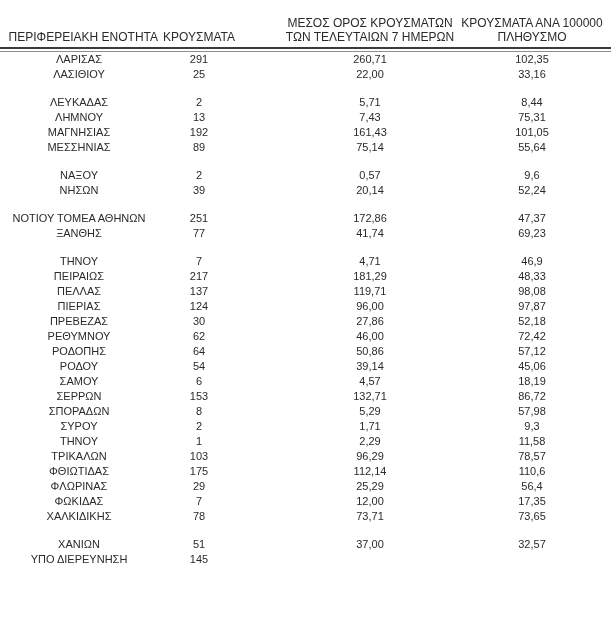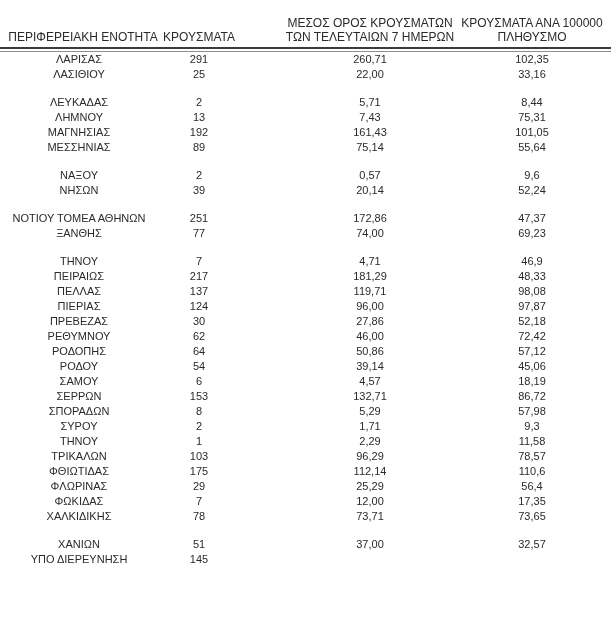--- a/index.html
+++ b/index.html
@@ -35,21 +35,21 @@
     font-weight: normal;
     line-height: 14px;
     vertical-align: bottom;
     text-align: center;
     padding: 16px 0 3px 0;
     white-space: pre-line;
     border-bottom: 2px solid #3b3b3b;
     color: #2a2a2a;
   }
   thead th.c1 {
-    text-align: center;
+    text-align: right;
     padding-left: 8px;
   }
   thead th.c3 { padding-left: 40px; }
   thead th.c4 { padding-right: 7px; margin-top: 48px; }
 
   tbody tr.rule-gap td {
     height: 2px;
     padding: 0;
     border-bottom: 1px solid #8f8f8f;
   }
@@ -154,21 +154,21 @@
         </tr>
         <tr>
           <td class="c1">ΝΟΤΙΟΥ ΤΟΜΕΑ ΑΘΗΝΩΝ</td>
           <td class="c2">251</td>
           <td class="c3">172,86</td>
           <td class="c4">47,37</td>
         </tr>
         <tr>
           <td class="c1">ΞΑΝΘΗΣ</td>
           <td class="c2">77</td>
-          <td class="c3">74,00</td>
+          <td class="c3">41,74</td>
           <td class="c4">69,23</td>
         </tr>
         <tr class="spacer">
           <td colspan="4"></td>
         </tr>
         <tr>
           <td class="c1">ΤΗΝΟΥ</td>
           <td class="c2">7</td>
           <td class="c3">4,71</td>
           <td class="c4">46,9</td>

